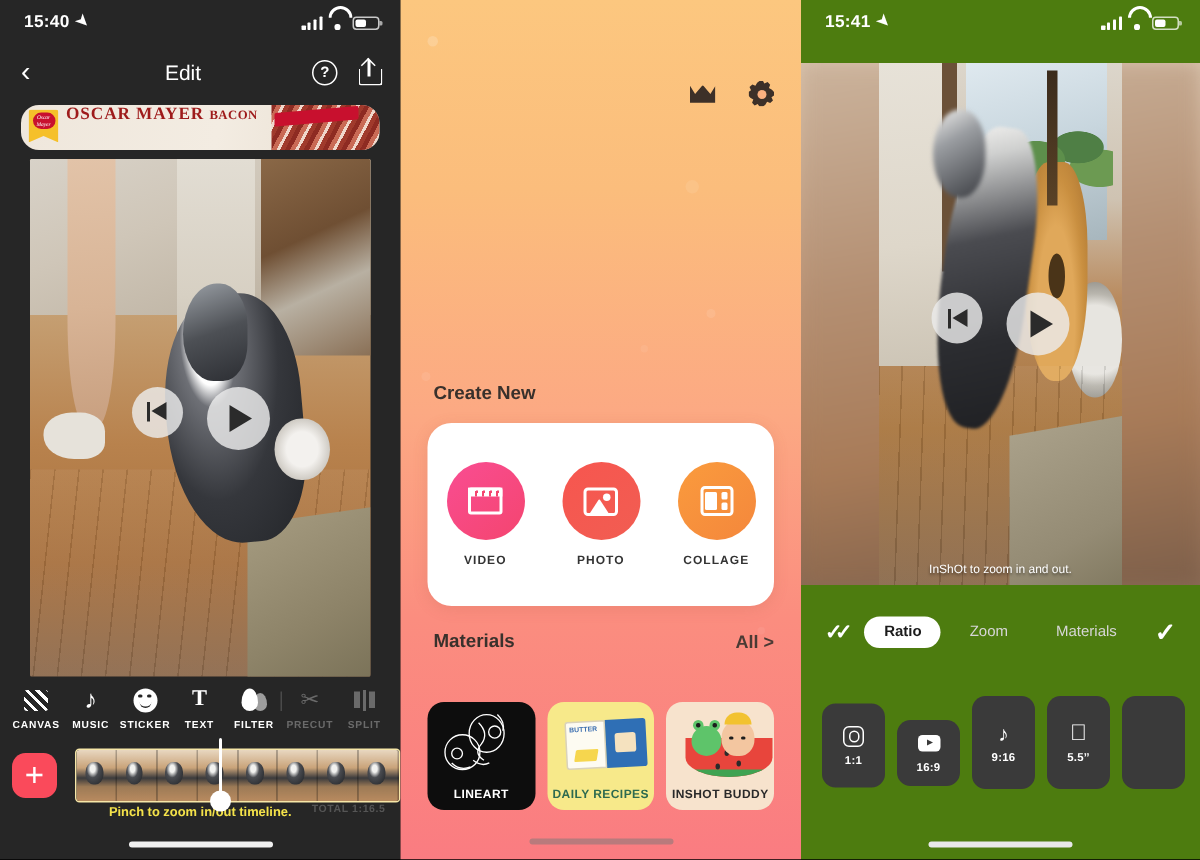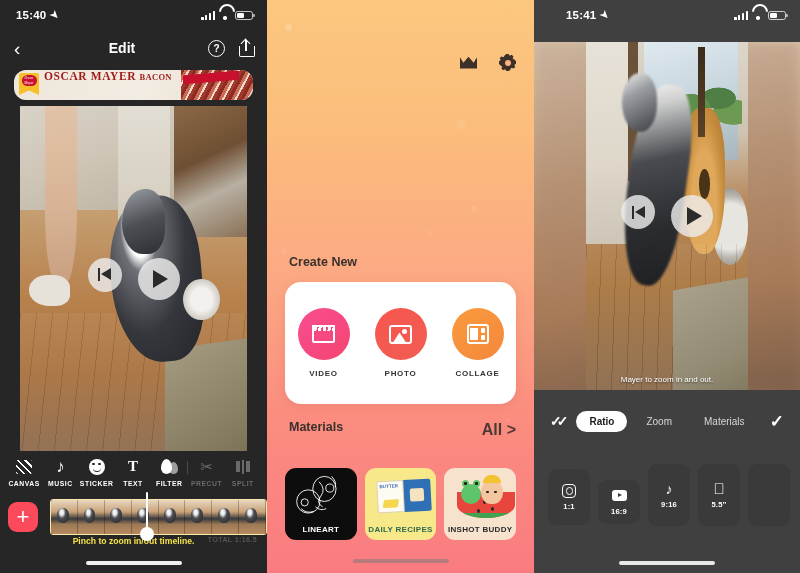--- a/index.html
+++ b/index.html
@@ -35,21 +35,21 @@
   .wifi::after{
     content:''; position:absolute; left:4.3px; bottom:0px; width:3.4px; height:3.4px;
     background:#fff; border-radius:50%;
   }
   .batt { width: 18px; height: 9px; border: 1.2px solid rgba(255,255,255,.75); border-radius: 2.6px; position: relative; padding: 1px; }
   .batt::after { content:''; position:absolute; right:-2.8px; top:2.6px; width:1.6px; height:3.4px; background: rgba(255,255,255,.6); border-radius:0 1px 1px 0; }
   .batt b { display:block; height:100%; width: 48%; background:#fff; border-radius:1.3px; }
 
   .navbar { height: 36px; display: flex; align-items: center; padding: 0 14px; color: #fff; }
   .nav-back { font-size: 19px; line-height: 1; width: 22px; }
-  .nav-title { flex: 1; text-align: center; font-size: 14px; font-weight: bold; }
+  .nav-title { flex: 1; text-align: center; font-size: 14px; font-weight: normal; }
   .nav-icons { display: flex; align-items: center; gap: 14px; }
   .ic-help { width: 17px; height: 17px; border: 1.4px solid #fff; border-radius: 50%;
     display: flex; align-items: center; justify-content: center; font-size: 10px; font-weight: bold; }
   .ic-share { width: 14px; height: 17px; position: relative; }
   .ic-share::before { content:''; position:absolute; left:0; bottom:0; width:14px; height:10px;
     border:1.4px solid #fff; border-top:none; border-radius:0 0 2px 2px; }
   .ic-share::after { content:''; position:absolute; left:6px; top:0; width:1.6px; height:11px; background:#fff; }
   .ic-share em { position:absolute; left:3.4px; top:.5px; width:7px; height:7px;
     border-left:1.5px solid #fff; border-top:1.5px solid #fff; transform: rotate(45deg); }
 
@@ -184,21 +184,21 @@
     background: repeating-linear-gradient(100deg, transparent 0 3px, #f4456f 3px 4.6px); }
   .gi-photo { width:23px; height:19px; border:2.2px solid #fff; border-radius:3px; position:relative; overflow:hidden; }
   .gi-photo::before { content:''; position:absolute; left:2px; bottom:-1px; width:13px; height:10px; background:#fff;
     clip-path: polygon(0 100%, 50% 0, 100% 100%); }
   .gi-photo::after { content:''; position:absolute; right:3px; top:2.2px; width:5px; height:5px; background:#fff; border-radius:50%; }
   .gi-collage { width:22px; height:20px; border:2.2px solid #fff; border-radius:3px; position:relative; display:flex; }
   .gi-collage b { width: 8px; background:#fff; margin:1.6px; border-radius:1px; }
   .gi-collage i { flex:1; display:flex; flex-direction:column; }
   .gi-collage i u { flex:1; background:#fff; margin:1.6px 1.6px 0.8px; border-radius:1px; display:block; }
   .gi-collage i u:last-child { margin:0.8px 1.6px 1.6px; }
-  .all-link { position:absolute; right: 18px; color:#4a3a34; font-size: 16px; font-weight: bold; }
+  .all-link { position:absolute; right: 18px; color:#4a3a34; font-size: 12px; font-weight: bold; }
   .mats { position:absolute; left: 18px; right: 18px; top: 468px; display:flex; gap: 8px; }
   .mat { flex:1; height: 72px; border-radius: 11px; position:relative; overflow:hidden;
     display:flex; align-items:flex-end; justify-content:center; padding-bottom: 6px; }
   .mat-lbl { font-size: 8px; font-weight: bold; letter-spacing:.3px; z-index:2; }
   .m1 { background:#f7e98a; } .m1 .mat-lbl { color:#2e6b4f; }
   .m2 { background:#0d0d0d; } .m2 .mat-lbl { color:#fff; }
   .m3 { background:#f7e3cd; } .m3 .mat-lbl { color:#2a2a2a; }
   .m1-art { position:absolute; left: 12px; top: 12px; width: 54px; height: 32px; display:flex; transform: rotate(-3deg); }
   .m1-art b { width: 27px; background:#fdfbf2; border:1px solid #d9d2bb; border-radius:2px 0 0 2px; position:relative; }
   .m1-art b::before { content:'BUTTER'; position:absolute; left:2px; top:2px; font-size:4.6px; color:#3c6fb0; font-weight:bold; }
@@ -219,21 +219,21 @@
   .m3-frog::after { content:''; position:absolute; left:3px; top:-2px; width:2.6px; height:2.6px; background:#1d1d1d; border-radius:50%;
     box-shadow: 11px 0 0 #1d1d1d; }
   .m3-bear { position:absolute; left: 30px; top: 2px; width: 22px; height: 24px; background:#f3c6a0; border-radius:50% 50% 46% 46%; }
   .m3-bear::before { content:''; position:absolute; left:2px; top:-5px; width:18px; height:8px; background:#f2c230; border-radius:9px 9px 0 0; }
   .m3-bear::after { content:''; position:absolute; left:5px; top:11px; width:2.4px; height:2.4px; background:#1d1d1d; border-radius:50%;
     box-shadow: 8px 0 0 #1d1d1d; }
   .homebar2 { position:absolute; left:50%; transform:translateX(-50%); bottom: 10px;
     width: 96px; height: 4px; border-radius: 3px; background: rgba(120,120,120,.5); }
 
   
-  .panel3 { width: 266px; height: 573px; background: #404040; position: relative; overflow: hidden; padding-left: 16px; }
+  .panel3 { width: 266px; height: 573px; background: #4d7c0f; position: relative; overflow: hidden; }
   .preview3 { position:absolute; left:0; right:0; top: 42px; height: 348px; overflow:hidden;
     background: linear-gradient(180deg,#d9c4ae 0%, #c49f82 35%, #ab7f5f 70%, #8a6a54 100%); }
   .p3-blurbg { position:absolute; inset:0; filter: blur(6px);
     background: linear-gradient(170deg,#cbb39c 0%, #b48f72 40%, #a87b58 70%, #7d5f4a 100%); }
   .p3-video { position:absolute; left: 52px; width: 162px; top: 0; bottom: 0; overflow:hidden;
     background: linear-gradient(180deg,#dcd6cb 0%, #cfc3b2 26%, #b98b5f 45%, #a9763f 70%, #8a6a4c 100%); }
   .p3-win { position:absolute; right: 6%; top: 0; width: 58%; height: 34%;
     background: linear-gradient(165deg,#dfe9ef 0%, #c8d6de 45%, #a7b6bd 100%); }
   .p3-plants { position:absolute; right: 4%; top: 9%; width: 45%; height: 16%;
     background: radial-gradient(ellipse at 30% 60%, #5d8f4b 0 26%, transparent 27%),
@@ -540,21 +540,21 @@
         <div class="p3-doghead"></div>
       </div>
       <div class="pcontrols">
         <div class="pbtn">
             <span class="ic-prev"></span>
           </div>
         <div class="pbtn big">
             <span class="ic-play"></span>
           </div>
       </div>
-      <div class="hint3">Mayer to zoom in and out.</div>
+      <div class="hint3">InShOt to zoom in and out.</div>
     </div>
 
     <div class="p3-toolbar">
       <div class="dblchk">✓✓</div>
       <div class="segs">
         <div class="seg active">Ratio</div>
         <div class="seg">Zoom</div>
         <div class="seg">Materials</div>
       </div>
       <div class="okchk">✓</div>

